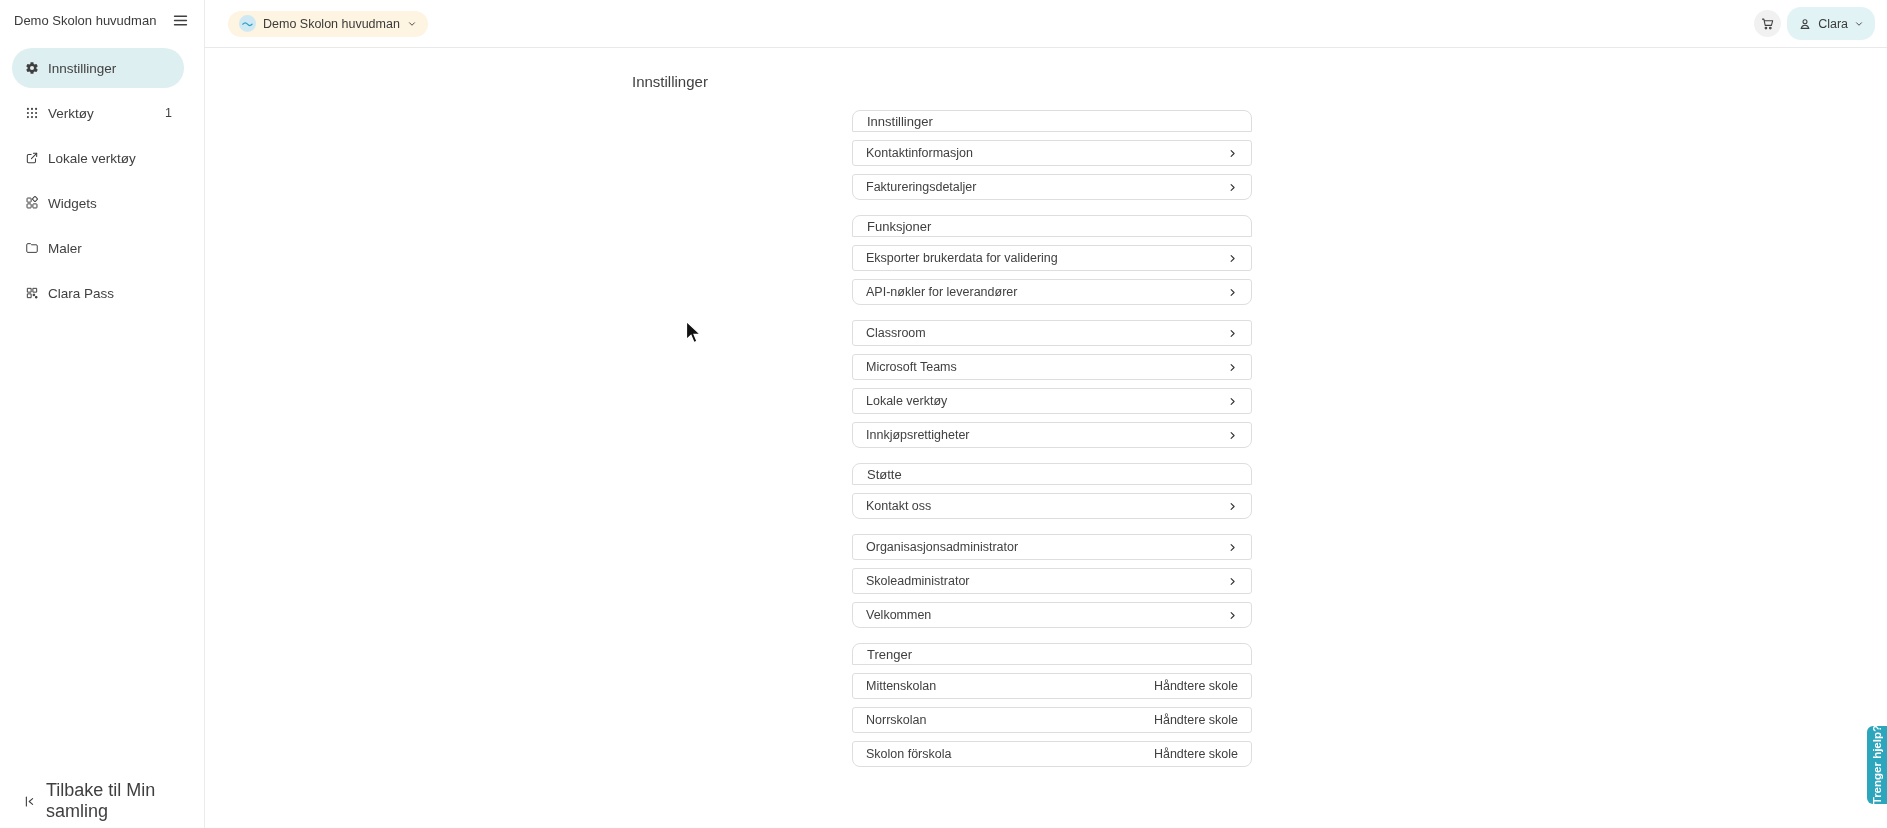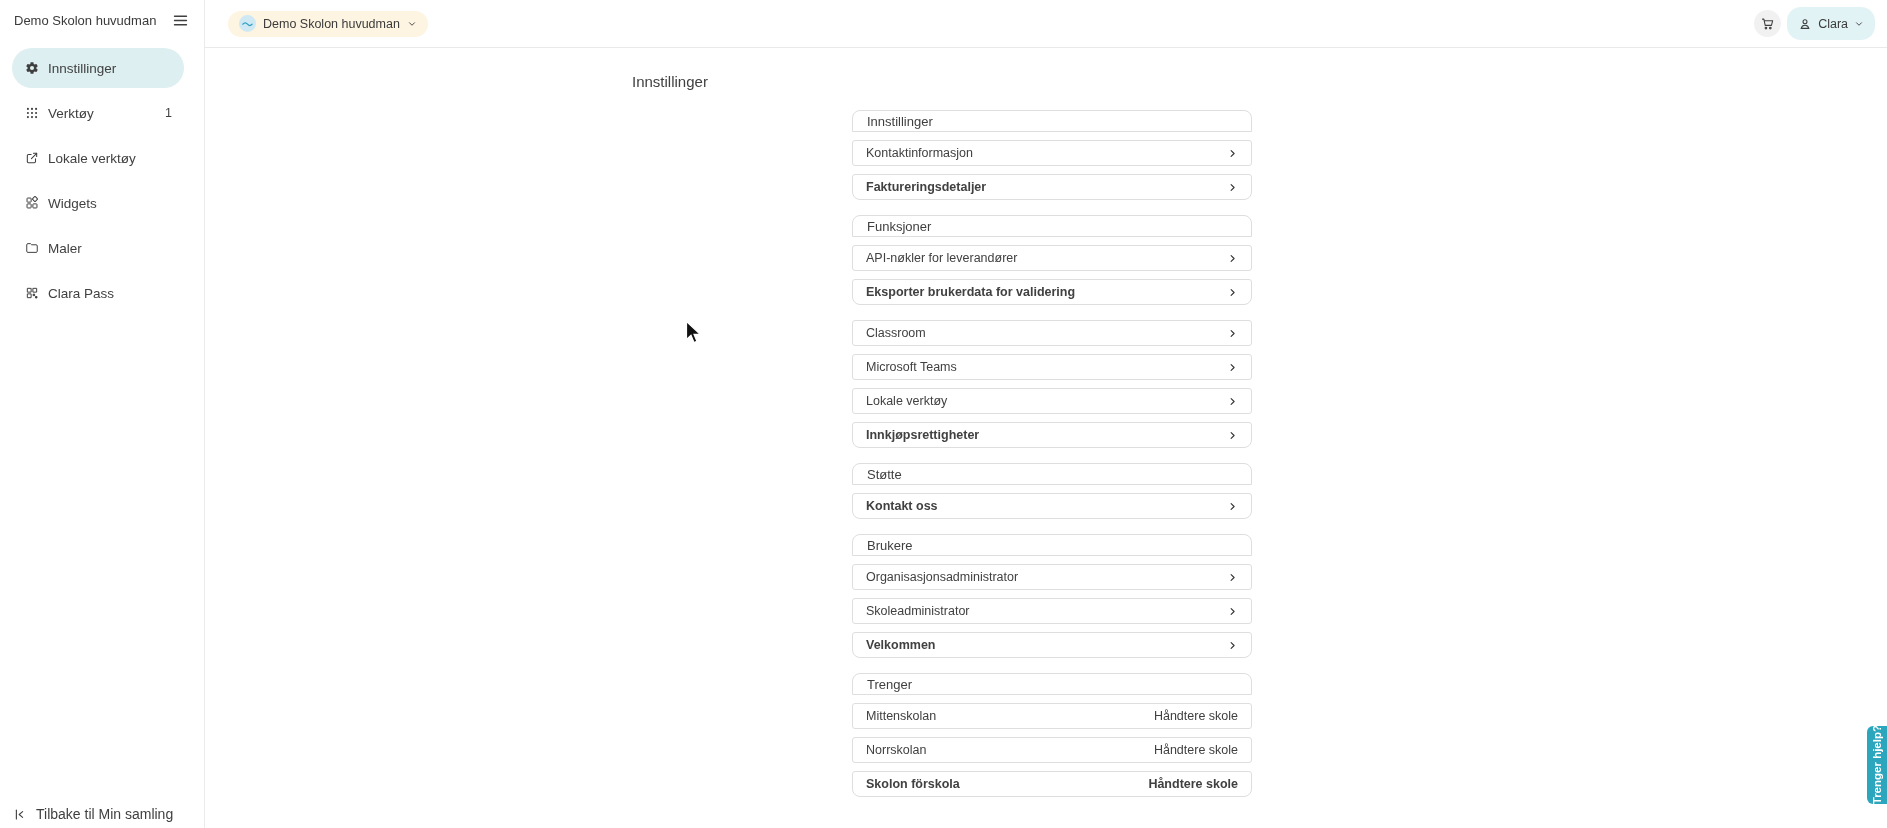--- a/index.html
+++ b/index.html
@@ -11,22 +11,22 @@
     background:#fff; border-right:1px solid #ebebeb; }
   .sb-head { height:40px; display:flex; align-items:center; justify-content:space-between;
     padding:0 15px 0 14px; }
   .sb-title { font-size:13px; color:#3b3b3b; white-space:nowrap; }
   .menu-btn { background:none; border:none; cursor:pointer; display:flex; color:#3f3f3f; }
   .sb-nav { position:absolute; top:48px; left:12px; right:20px; }
   .sb-item { height:40px; display:flex; align-items:center; gap:9px; padding:0 12px 0 13px;
     border-radius:20px; margin-bottom:5px; font-size:13.5px; color:#414141; cursor:pointer; }
   .sb-item.active { background:#ddeff0; }
   .sb-badge { margin-left:auto; font-size:12.5px; color:#414141; }
-  .sb-back { position:absolute; left:12px; bottom:6px; display:flex; align-items:center;
-    gap:9px; font-size:14px; color:#3f3f3f; cursor:pointer; text-decoration:none; }
+  .sb-back { position:absolute; left:22px; bottom:6px; display:flex; align-items:center;
+    gap:9px; font-size:18px; color:#3f3f3f; cursor:pointer; text-decoration:none; }
 
   
   .topbar { position:absolute; left:205px; right:0; top:0; height:48px; background:#fff;
     border-bottom:1px solid #e9e9e9; display:flex; align-items:center; }
   .org-pill { margin-left:23px; height:26px; border-radius:13px; background:#fdf4e1;
     border:none; display:flex; align-items:center; gap:7px; padding:0 11px; font-size:12.5px;
     color:#3b3b3b; cursor:pointer; font-family:inherit; }
   .top-right { margin-left:auto; margin-right:12px; display:flex; align-items:center; gap:6px; }
   .cart-btn { width:27px; height:27px; border-radius:50%; background:#f1f1f1; border:none;
     display:flex; align-items:center; justify-content:center; cursor:pointer; color:#3f3f3f; }
@@ -38,21 +38,21 @@
   .page-title { position:absolute; left:632px; top:73px; font-size:15px; font-weight:500;
     color:#414141; }
   .cards { position:absolute; left:852px; top:110px; width:400px; }
   .card { margin-bottom:15px; }
   .card-head { height:22px; border:1px solid #dedede; border-radius:8px 8px 0 0;
     padding:0 14px; display:flex; align-items:center; font-size:13px; font-weight:500;
     background:#fff; color:#3f3f3f; }
   .card-row { height:26px; border:1px solid #dedede; border-radius:3px; margin-top:8px;
     padding:0 13px; display:flex; align-items:center; justify-content:space-between;
     font-size:12.5px; background:#fff; cursor:pointer; }
-  .card-row:last-child { border-radius:3px 3px 8px 8px;font-weight:bold; }
+  .card-row:last-child { border-radius:3px 3px 8px 8px; }
   .row-link { color:#404040; font-size:12.5px; text-decoration:none; cursor:pointer; }
   .icn { display:inline-flex; align-items:center; justify-content:center; color:#3f3f3f; }
   .chev { color:#333; }
 
   
   .help-tab { position:fixed; right:0; top:726px; width:20px; height:78px;
     background:#2ca6bc; border-radius:6px 0 0 6px; display:flex; align-items:center;
     justify-content:center; cursor:pointer; }
   .help-tab span { writing-mode:vertical-rl; transform:rotate(180deg); color:#fff;
     font-size:11.5px; font-weight:700; white-space:nowrap; }
@@ -208,35 +208,35 @@
           <span class="icn chev">
             <svg width="11" height="11" viewBox="0 0 24 24" fill="none" stroke="currentColor" stroke-width="2.4" stroke-linecap="round" stroke-linejoin="round">
               <path d="M9 5.5 15.5 12 9 18.5"></path>
             </svg>
           </span>
         </div>
       </section>
       <section class="card">
         <div class="card-head">Funksjoner</div>
         <div class="card-row">
+          <span>Eksporter brukerdata for validering</span>
+          <span class="icn chev">
+            <svg width="11" height="11" viewBox="0 0 24 24" fill="none" stroke="currentColor" stroke-width="2.4" stroke-linecap="round" stroke-linejoin="round">
+              <path d="M9 5.5 15.5 12 9 18.5"></path>
+            </svg>
+          </span>
+        </div>
+        <div class="card-row">
           <span>API-nøkler for leverandører</span>
           <span class="icn chev">
             <svg width="11" height="11" viewBox="0 0 24 24" fill="none" stroke="currentColor" stroke-width="2.4" stroke-linecap="round" stroke-linejoin="round">
               <path d="M9 5.5 15.5 12 9 18.5"></path>
             </svg>
           </span>
         </div>
-        <div class="card-row">
-          <span>Eksporter brukerdata for validering</span>
-          <span class="icn chev">
-            <svg width="11" height="11" viewBox="0 0 24 24" fill="none" stroke="currentColor" stroke-width="2.4" stroke-linecap="round" stroke-linejoin="round">
-              <path d="M9 5.5 15.5 12 9 18.5"></path>
-            </svg>
-          </span>
-        </div>
       </section>
       <section class="card">
         <div class="card-row">
           <span>Classroom</span>
           <span class="icn chev">
             <svg width="11" height="11" viewBox="0 0 24 24" fill="none" stroke="currentColor" stroke-width="2.4" stroke-linecap="round" stroke-linejoin="round">
               <path d="M9 5.5 15.5 12 9 18.5"></path>
             </svg>
           </span>
         </div>
@@ -270,21 +270,20 @@
         <div class="card-row">
           <span>Kontakt oss</span>
           <span class="icn chev">
             <svg width="11" height="11" viewBox="0 0 24 24" fill="none" stroke="currentColor" stroke-width="2.4" stroke-linecap="round" stroke-linejoin="round">
               <path d="M9 5.5 15.5 12 9 18.5"></path>
             </svg>
           </span>
         </div>
       </section>
       <section class="card">
-        <div class="card-head">Brukere</div>
         <div class="card-row">
           <span>Organisasjonsadministrator</span>
           <span class="icn chev">
             <svg width="11" height="11" viewBox="0 0 24 24" fill="none" stroke="currentColor" stroke-width="2.4" stroke-linecap="round" stroke-linejoin="round">
               <path d="M9 5.5 15.5 12 9 18.5"></path>
             </svg>
           </span>
         </div>
         <div class="card-row">
           <span>Skoleadministrator</span>

